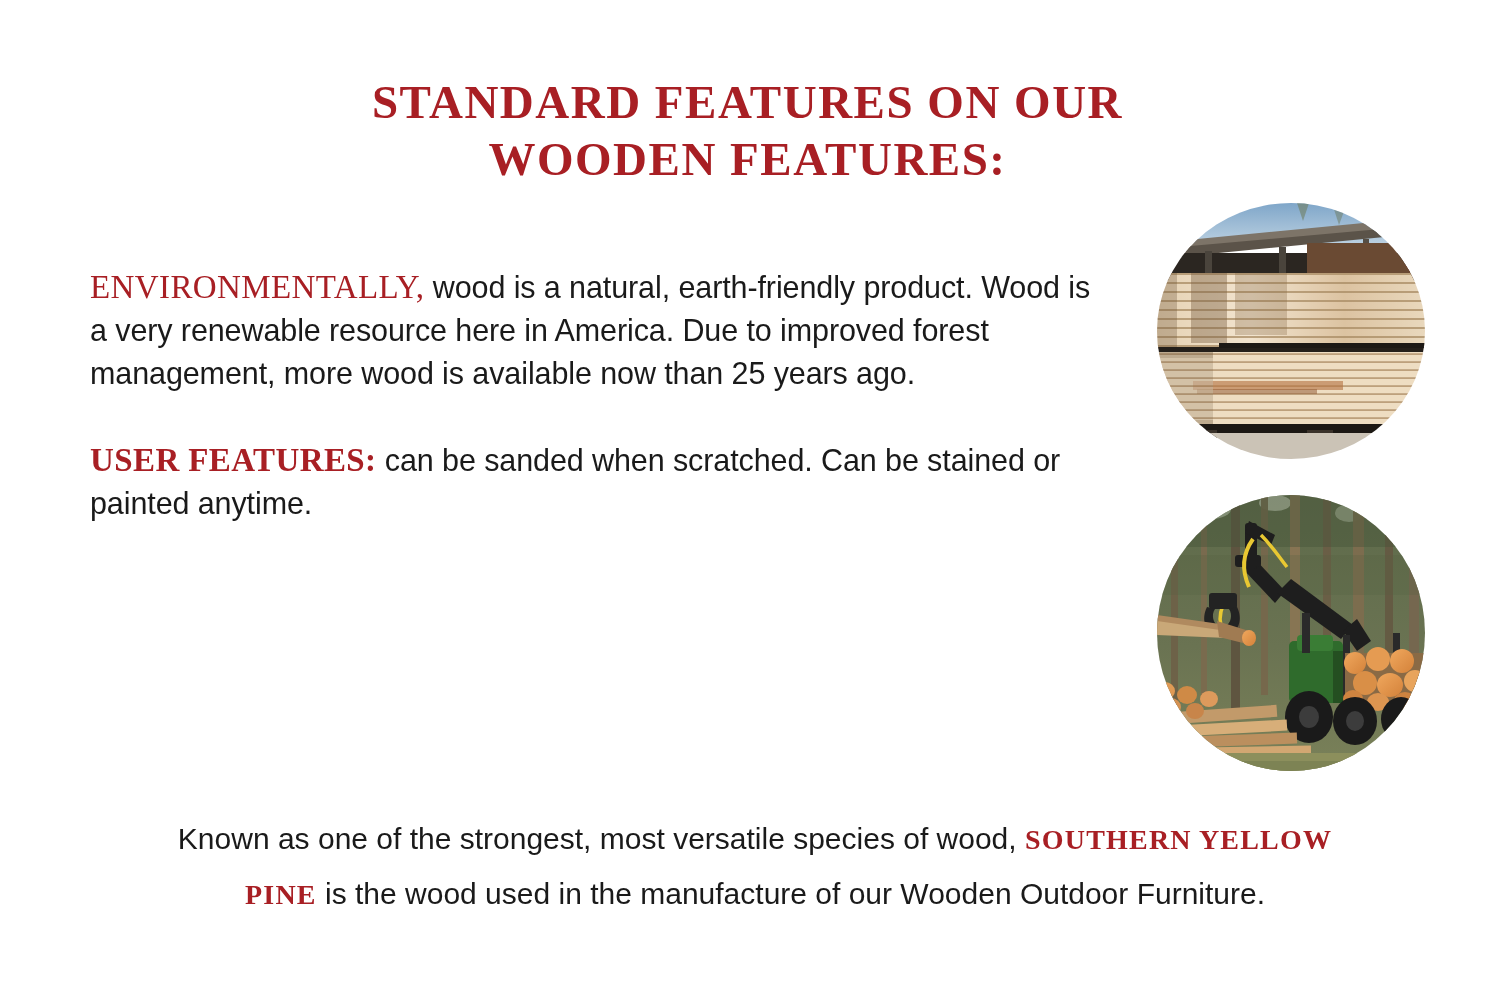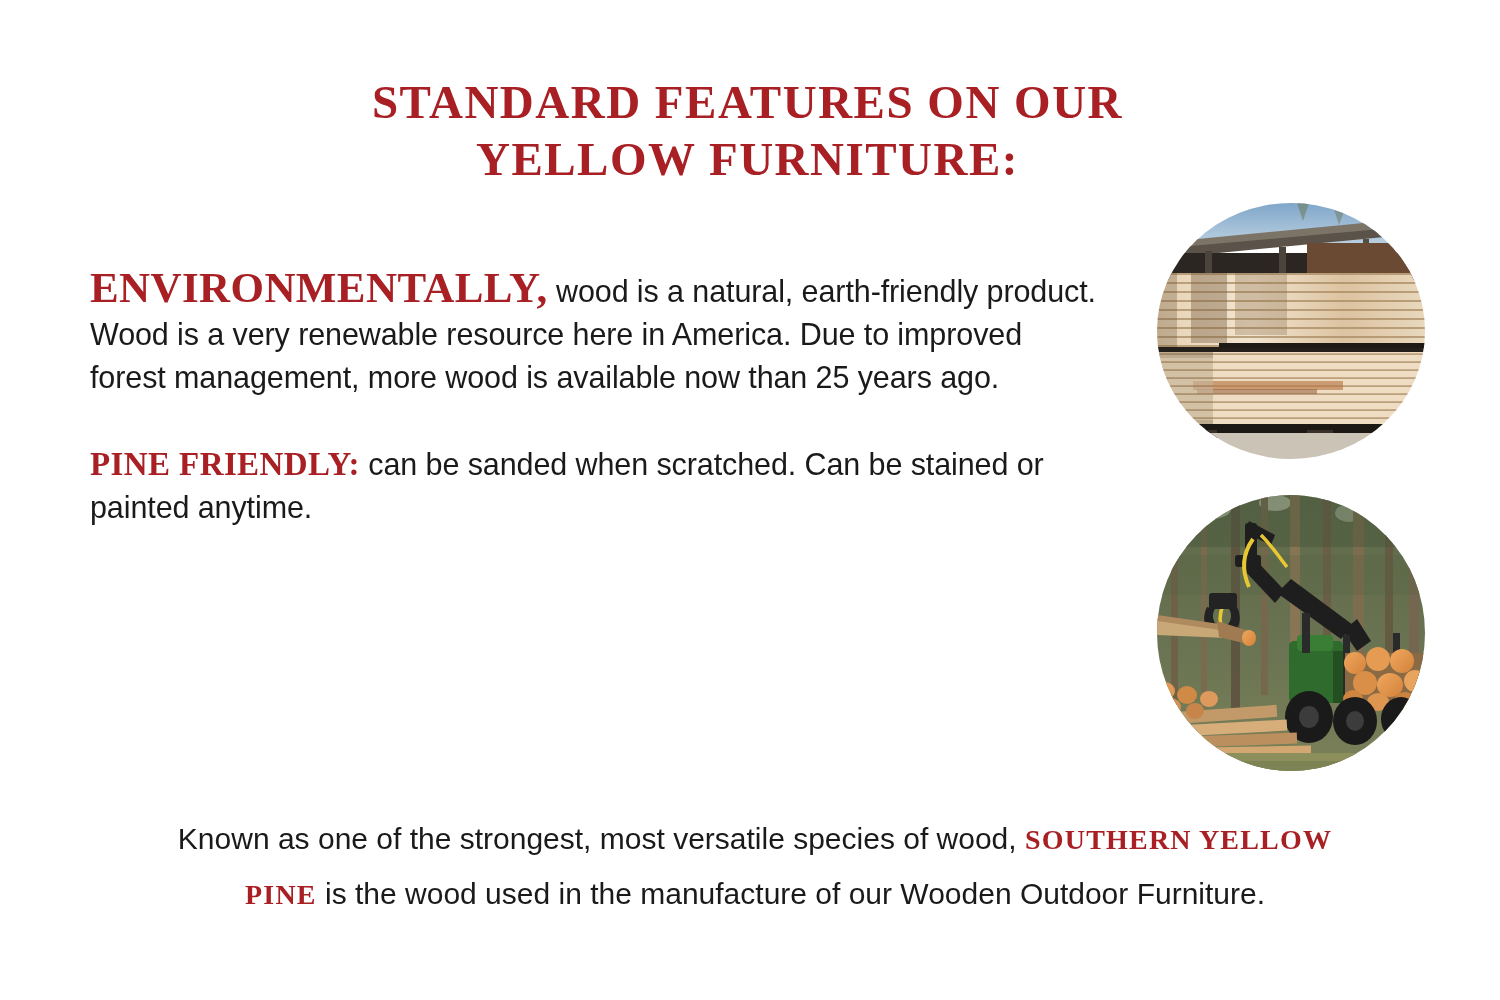--- a/index.html
+++ b/index.html
@@ -48,23 +48,23 @@
     line-height: 43px;
     color: #1a1a1a;
     letter-spacing: -0.1px;
   }
   .para.p1 { margin: 0 0 0 0; width: 1015px; }
   .para.p2 { margin: 44px 0 0 0; width: 1015px; }
   .para.p3 { margin: 45px 0 0 0; width: 1000px; }
 
   .lead {
     font-family: "Liberation Serif", serif;
-    font-weight: bold;
+    font-weight: normal;
     color: #a81f24;
-    font-size: 43px;
+    font-size: 33px;
     letter-spacing: 0.4px;
   }
   .lead-sm {
     font-family: "Liberation Serif", serif;
     font-weight: bold;
     color: #a81f24;
     font-size: 33px;
     letter-spacing: 0.4px;
   }
 
@@ -116,31 +116,31 @@
     background: #ffffff;
   }
 </style>
 </head>
 <body>
 
 <div id="page">
 
   <div class="title-block">
     <div class="title-line">STANDARD FEATURES ON OUR</div>
-    <div class="title-line">YELLOW FURNITURE:</div>
+    <div class="title-line">WOODEN FEATURES:</div>
   </div>
 
   <div class="body-col">
 
     <p class="para p1">
       <span class="lead">ENVIRONMENTALLY,</span><span> wood is a natural, earth-friendly product. Wood is a very renewable resource here in America. Due to improved forest management, more wood is available now than 25 years ago.</span>
     </p>
 
     <p class="para p2">
-      <span class="lead-sm">PINE FRIENDLY:</span><span> can be sanded when scratched. Can be stained or painted anytime.</span>
+      <span class="lead-sm">USER FEATURES:</span><span> can be sanded when scratched. Can be stained or painted anytime.</span>
     </p>
 
 
   </div>
 
   <div class="bottom-block">
     <span>Known as one of the strongest, most versatile species of wood, </span><span class="pine">SOUTHERN YELLOW PINE</span><span> is the wood used in the manufacture of our Wooden Outdoor Furniture.</span>
   </div>
 
   <div class="photo" id="photo-lumber">

